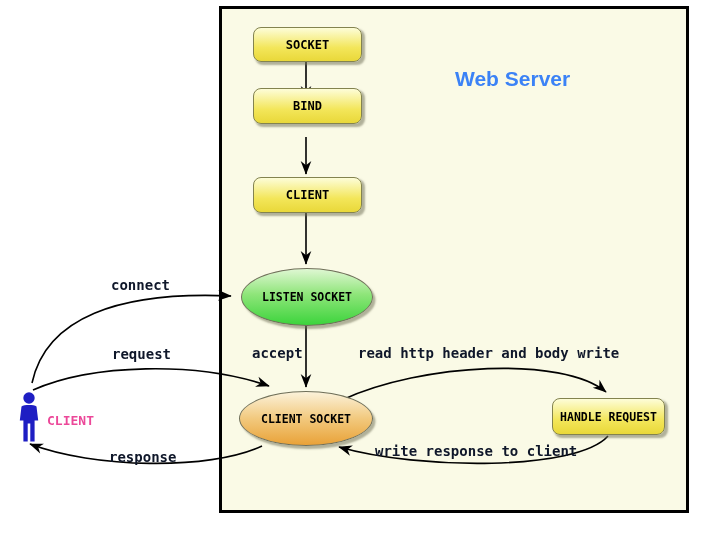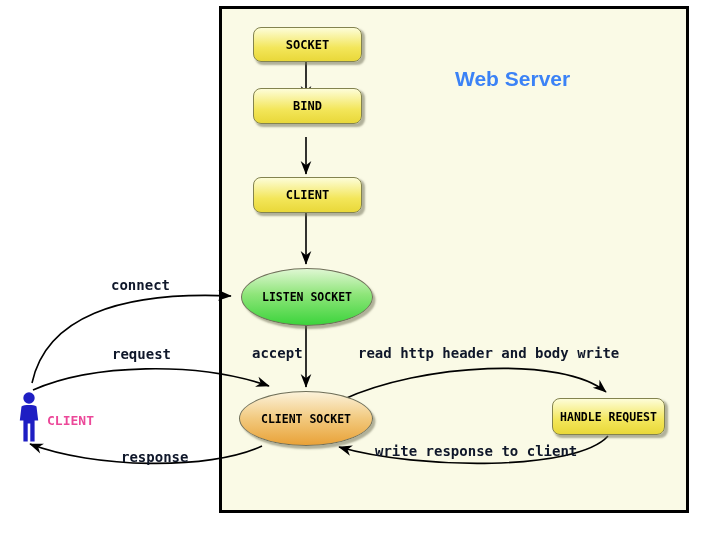--- a/index.html
+++ b/index.html
@@ -94,20 +94,20 @@
   <div class="node ellipsenode orange" style="left:239px; top:391px; width:132px; height:53px;">
       <span>CLIENT SOCKET</span>
     </div>
 
   <div class="node rectnode" style="left:552px; top:398px; width:111px; height:35px; font-size:11.5px;">
       <span>HANDLE REQUEST</span>
     </div>
 
   <div class="elabel" style="left:111px; top:277px;">connect</div>
   <div class="elabel" style="left:112px; top:346px;">request</div>
-  <div class="elabel" style="left:121px; top:449px;">response</div>
+  <div class="elabel" style="left:109px; top:449px;">response</div>
   <div class="elabel" style="left:252px; top:345px;text-align:center;">accept</div>
   <div class="elabel" style="left:358px; top:345px;">read http header and body write</div>
   <div class="elabel" style="left:375px; top:443px;">write response to client</div>
 
   <div class="clabel" style="left:47px; top:413px;">CLIENT</div>
 
 </div>
 
 </body></html>

